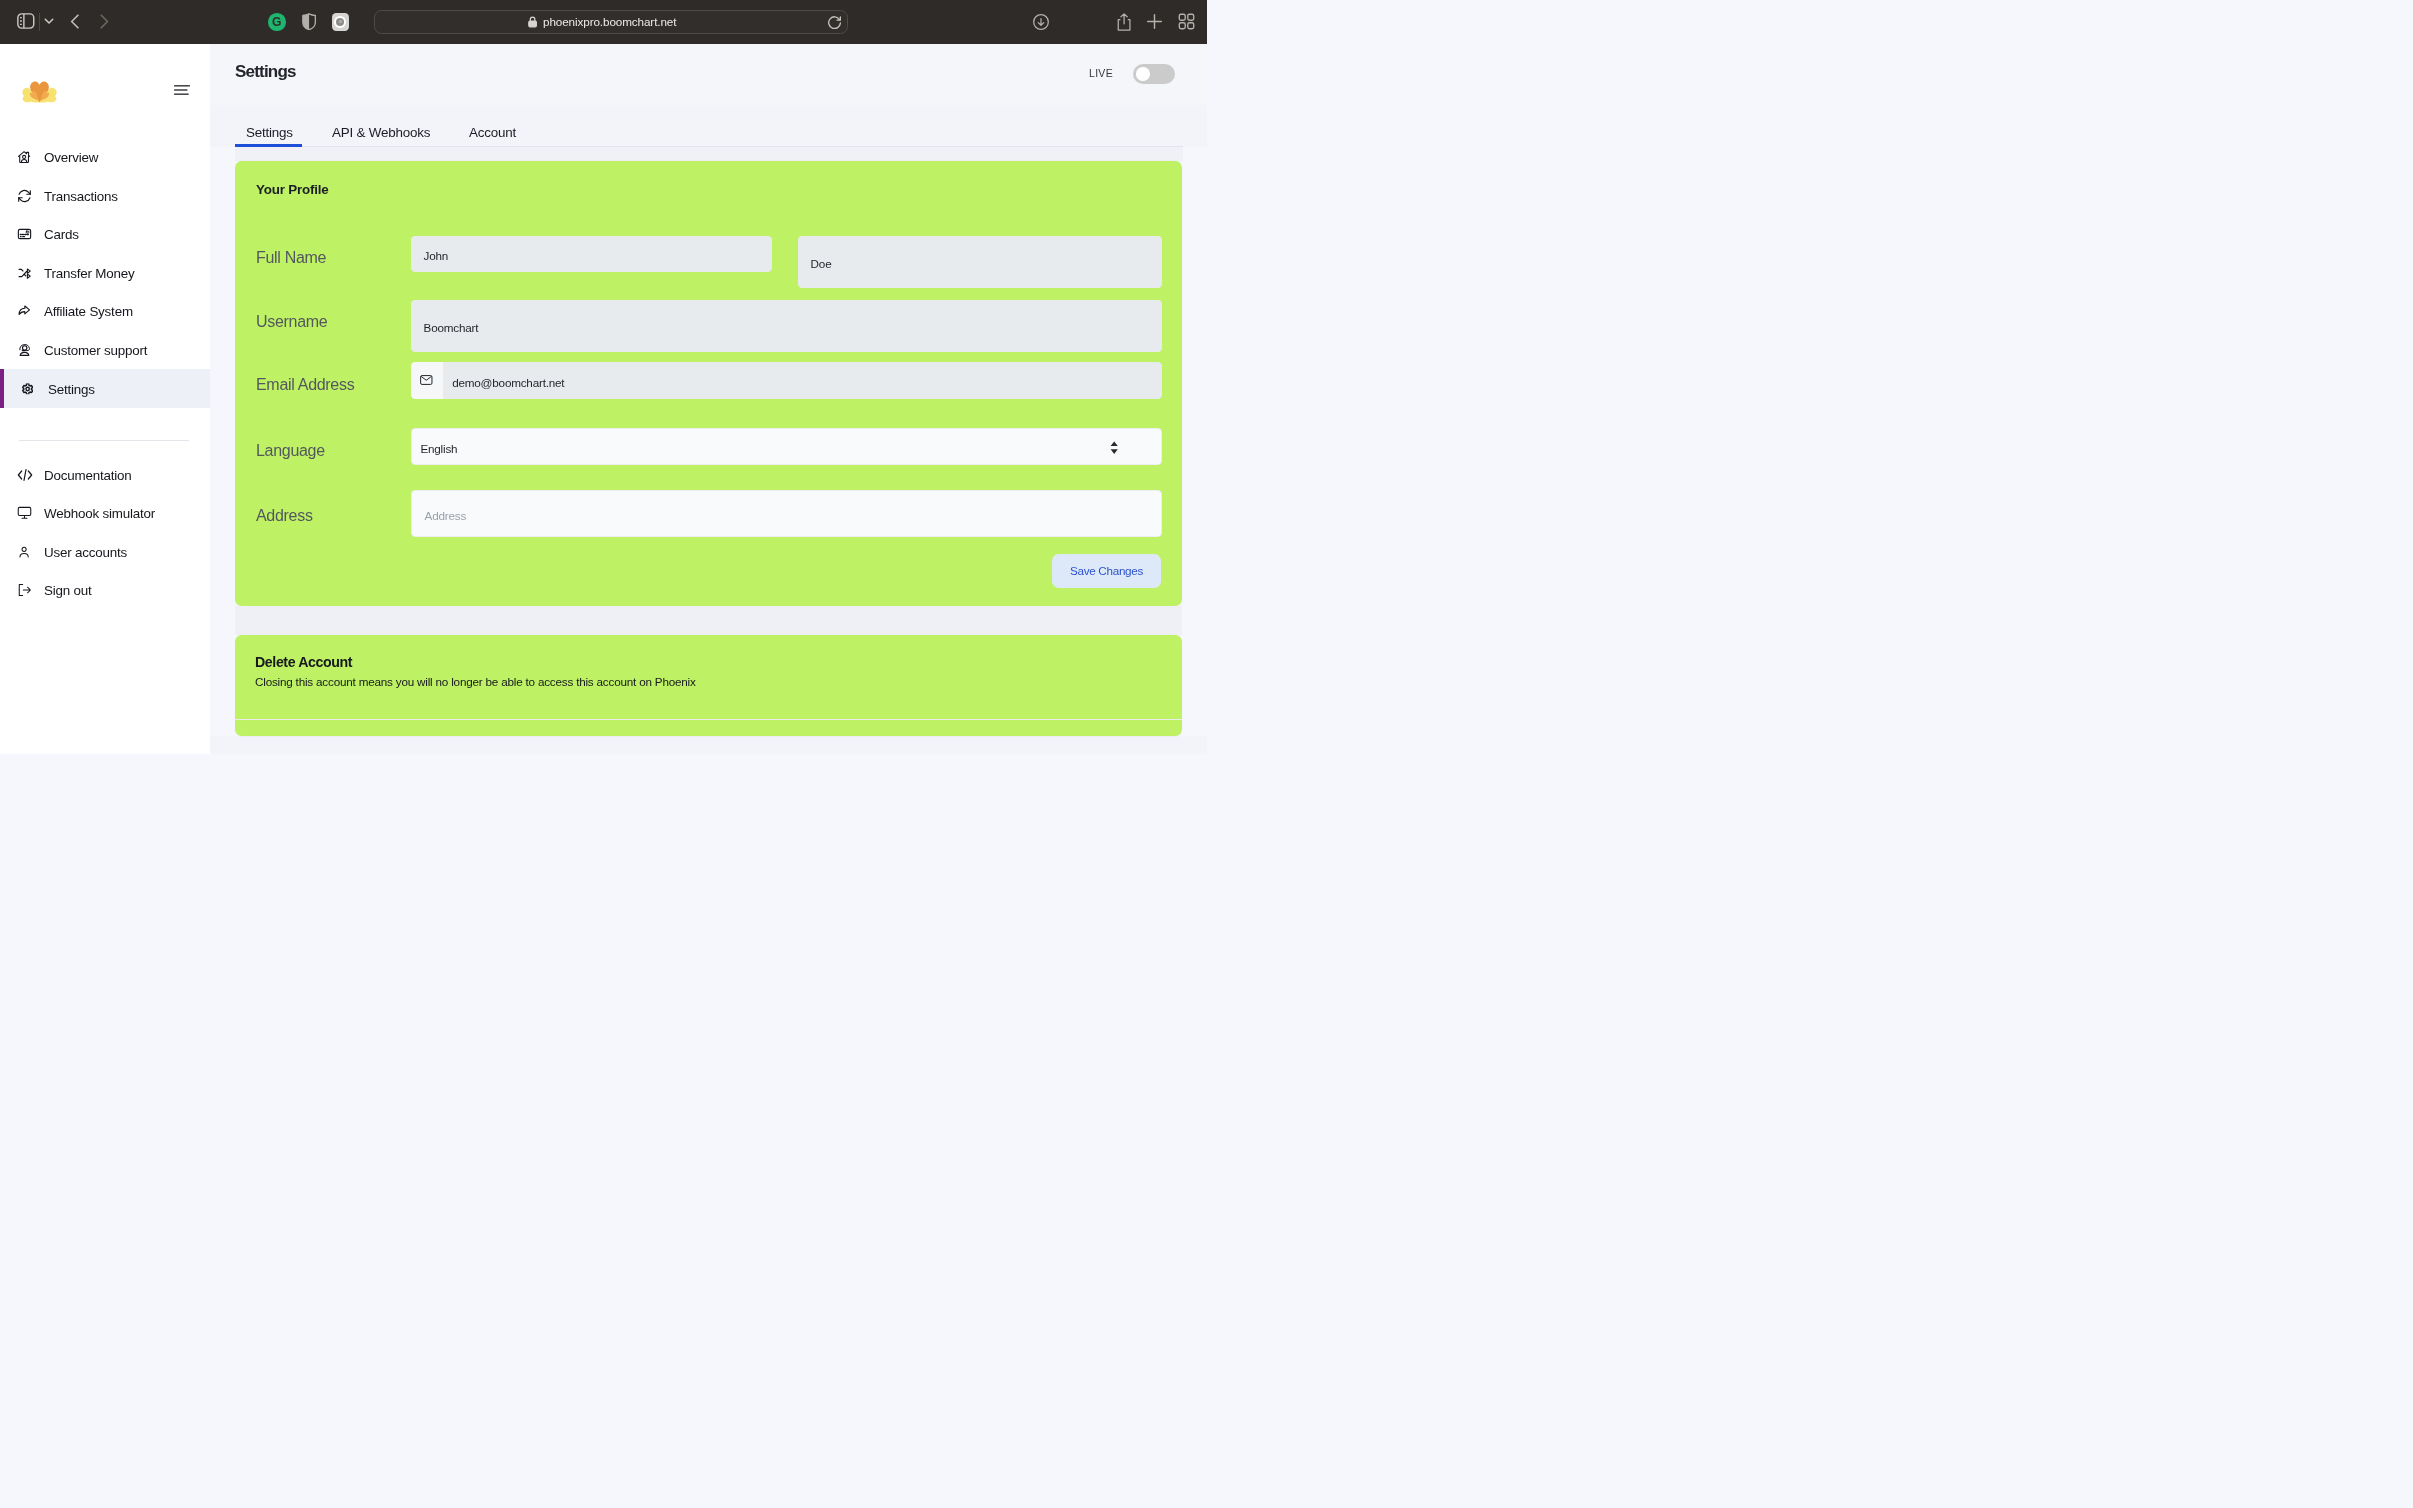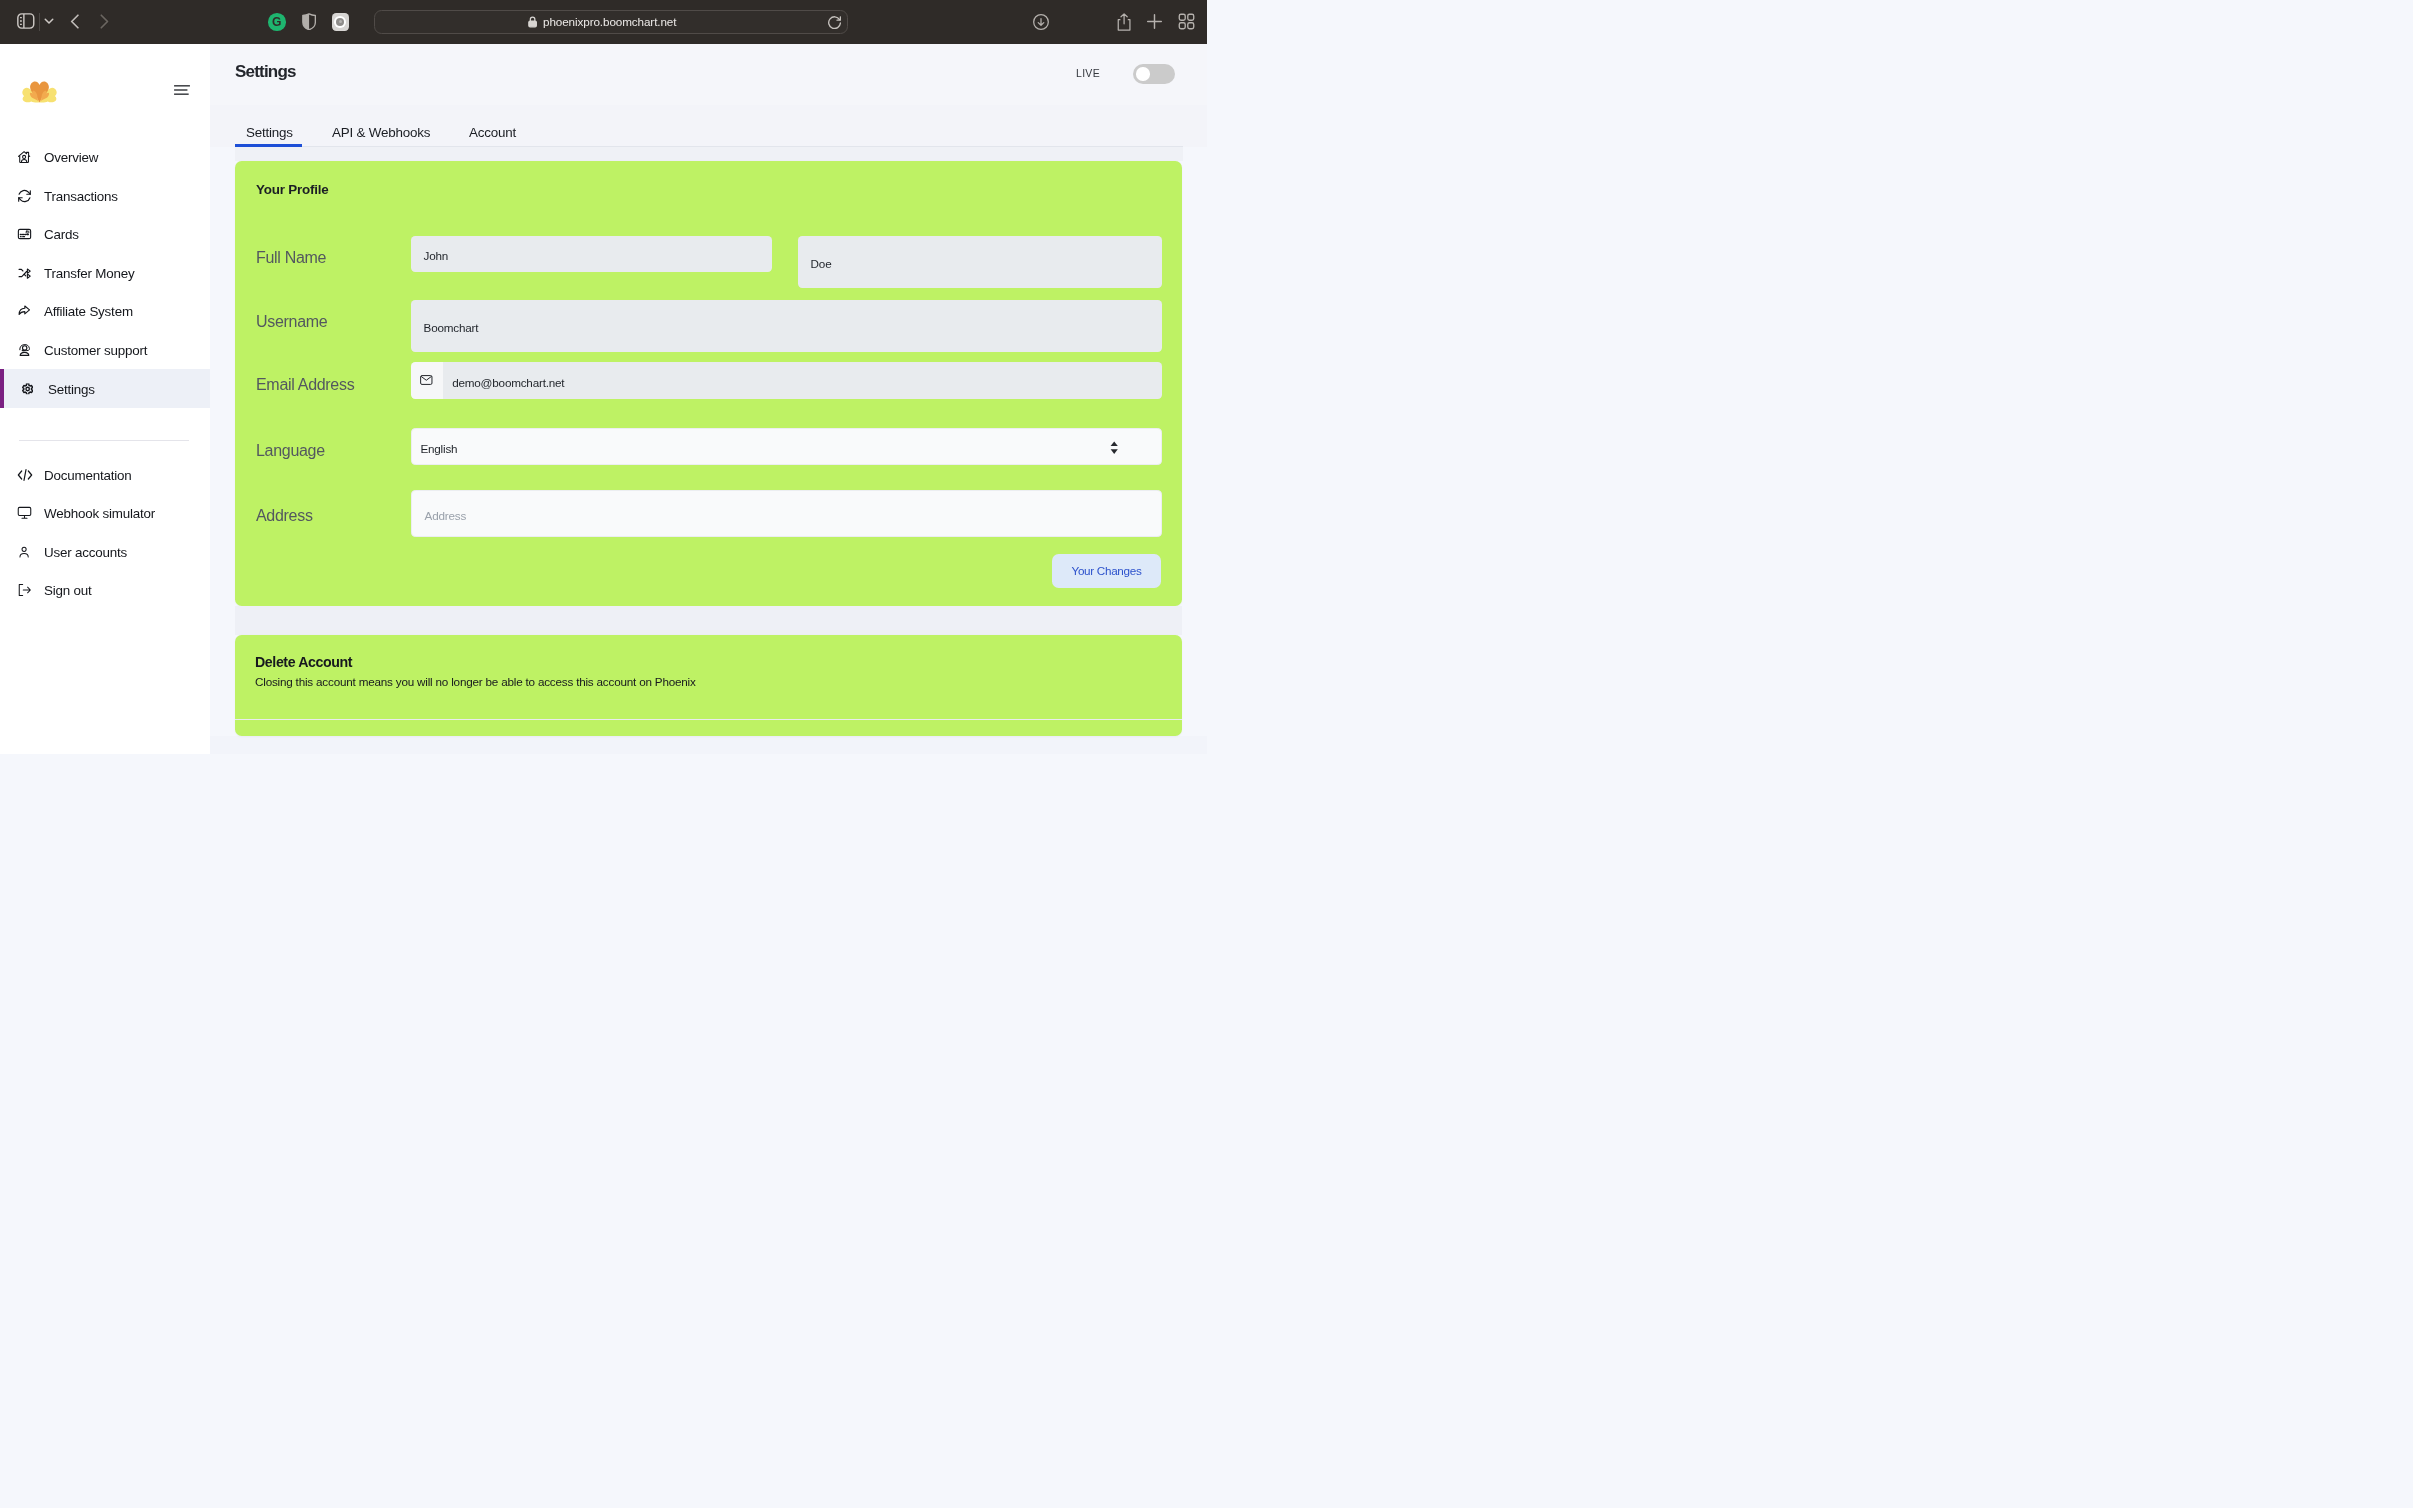--- a/index.html
+++ b/index.html
@@ -23,21 +23,21 @@
   .divider { position:absolute; left:19px; top:396px; width:170px; height:0.8px; background:#e4e4ea; }
 
   
   #band-header { position:absolute; left:210px; top:44px; width:997px; height:61px; background:#f5f6fa; }
   #band-tabs { position:absolute; left:210px; top:105px; width:997px; height:42px; background:#f3f4f9; }
   #tabline { position:absolute; left:235px; top:146px; width:948px; height:0.8px; background:#e2e5ec; }
   .gap1 { position:absolute; left:235px; top:606px; width:947px; height:29px; background:#eef0f6; }
   .gap2 { position:absolute; left:210px; top:736px; width:997px; height:18.4px; background:#f2f4fa; }
 
   h1.title { position:absolute; left:235px; top:62px; font-size:17px; font-weight:bold; letter-spacing:-0.8px; color:#23262c; }
-  .live-label { position:absolute; left:1076px; top:67px; width:50px; text-align:left; font-size:10.5px; letter-spacing:0.3px; color:#33373d; }
+  .live-label { position:absolute; left:1076px; top:67px; width:50px; text-align:center; font-size:10.5px; letter-spacing:0.3px; color:#33373d; }
   .toggle { position:absolute; left:1133px; top:64px; width:42px; height:20px; border-radius:10px; background:#cbcbcb; }
   .toggle .knob { position:absolute; left:3.4px; top:3.4px; width:13.4px; height:13.4px; border-radius:50%; background:#ffffff; }
 
   .tab { position:absolute; top:125px; font-size:13.4px; letter-spacing:-0.2px; color:#1a1d23; }
   .tab-underline { position:absolute; left:235px; top:144px; width:67px; height:2.5px; background:#1d4fd7; }
 
   
   .card { position:absolute; background:#bef264; border-radius:6.7px; box-shadow:0 0.8px 1.7px rgba(40,50,90,0.04); }
   #card1 { left:235px; top:161px; width:947px; height:445px; }
   #card2 { left:235px; top:635px; width:947px; height:101px; }
@@ -292,21 +292,21 @@
       <path d="M5 0.5 L9.3 6 H0.7 Z"></path>
       <path d="M5 15.5 L9.3 10 H0.7 Z"></path>
     </svg>
   </div>
 
   <div class="flabel" style="top:346px">Address</div>
   <div class="field lightfield" style="left:176px;top:329px;width:751px;height:47px">
       <div class="v" style="color:#9aa1ab">Address</div>
     </div>
 
-  <div class="savebtn">Your Changes</div>
+  <div class="savebtn">Save Changes</div>
 </div>
 <div class="gap1"></div>
 <div class="gap2"></div>
 <div class="card" id="card2">
   <div class="del-h">Delete Account</div>
   <div class="del-p">Closing this account means you will no longer be able to access this account on Phoenix</div>
   <div class="del-line"></div>
 </div>
 
 

